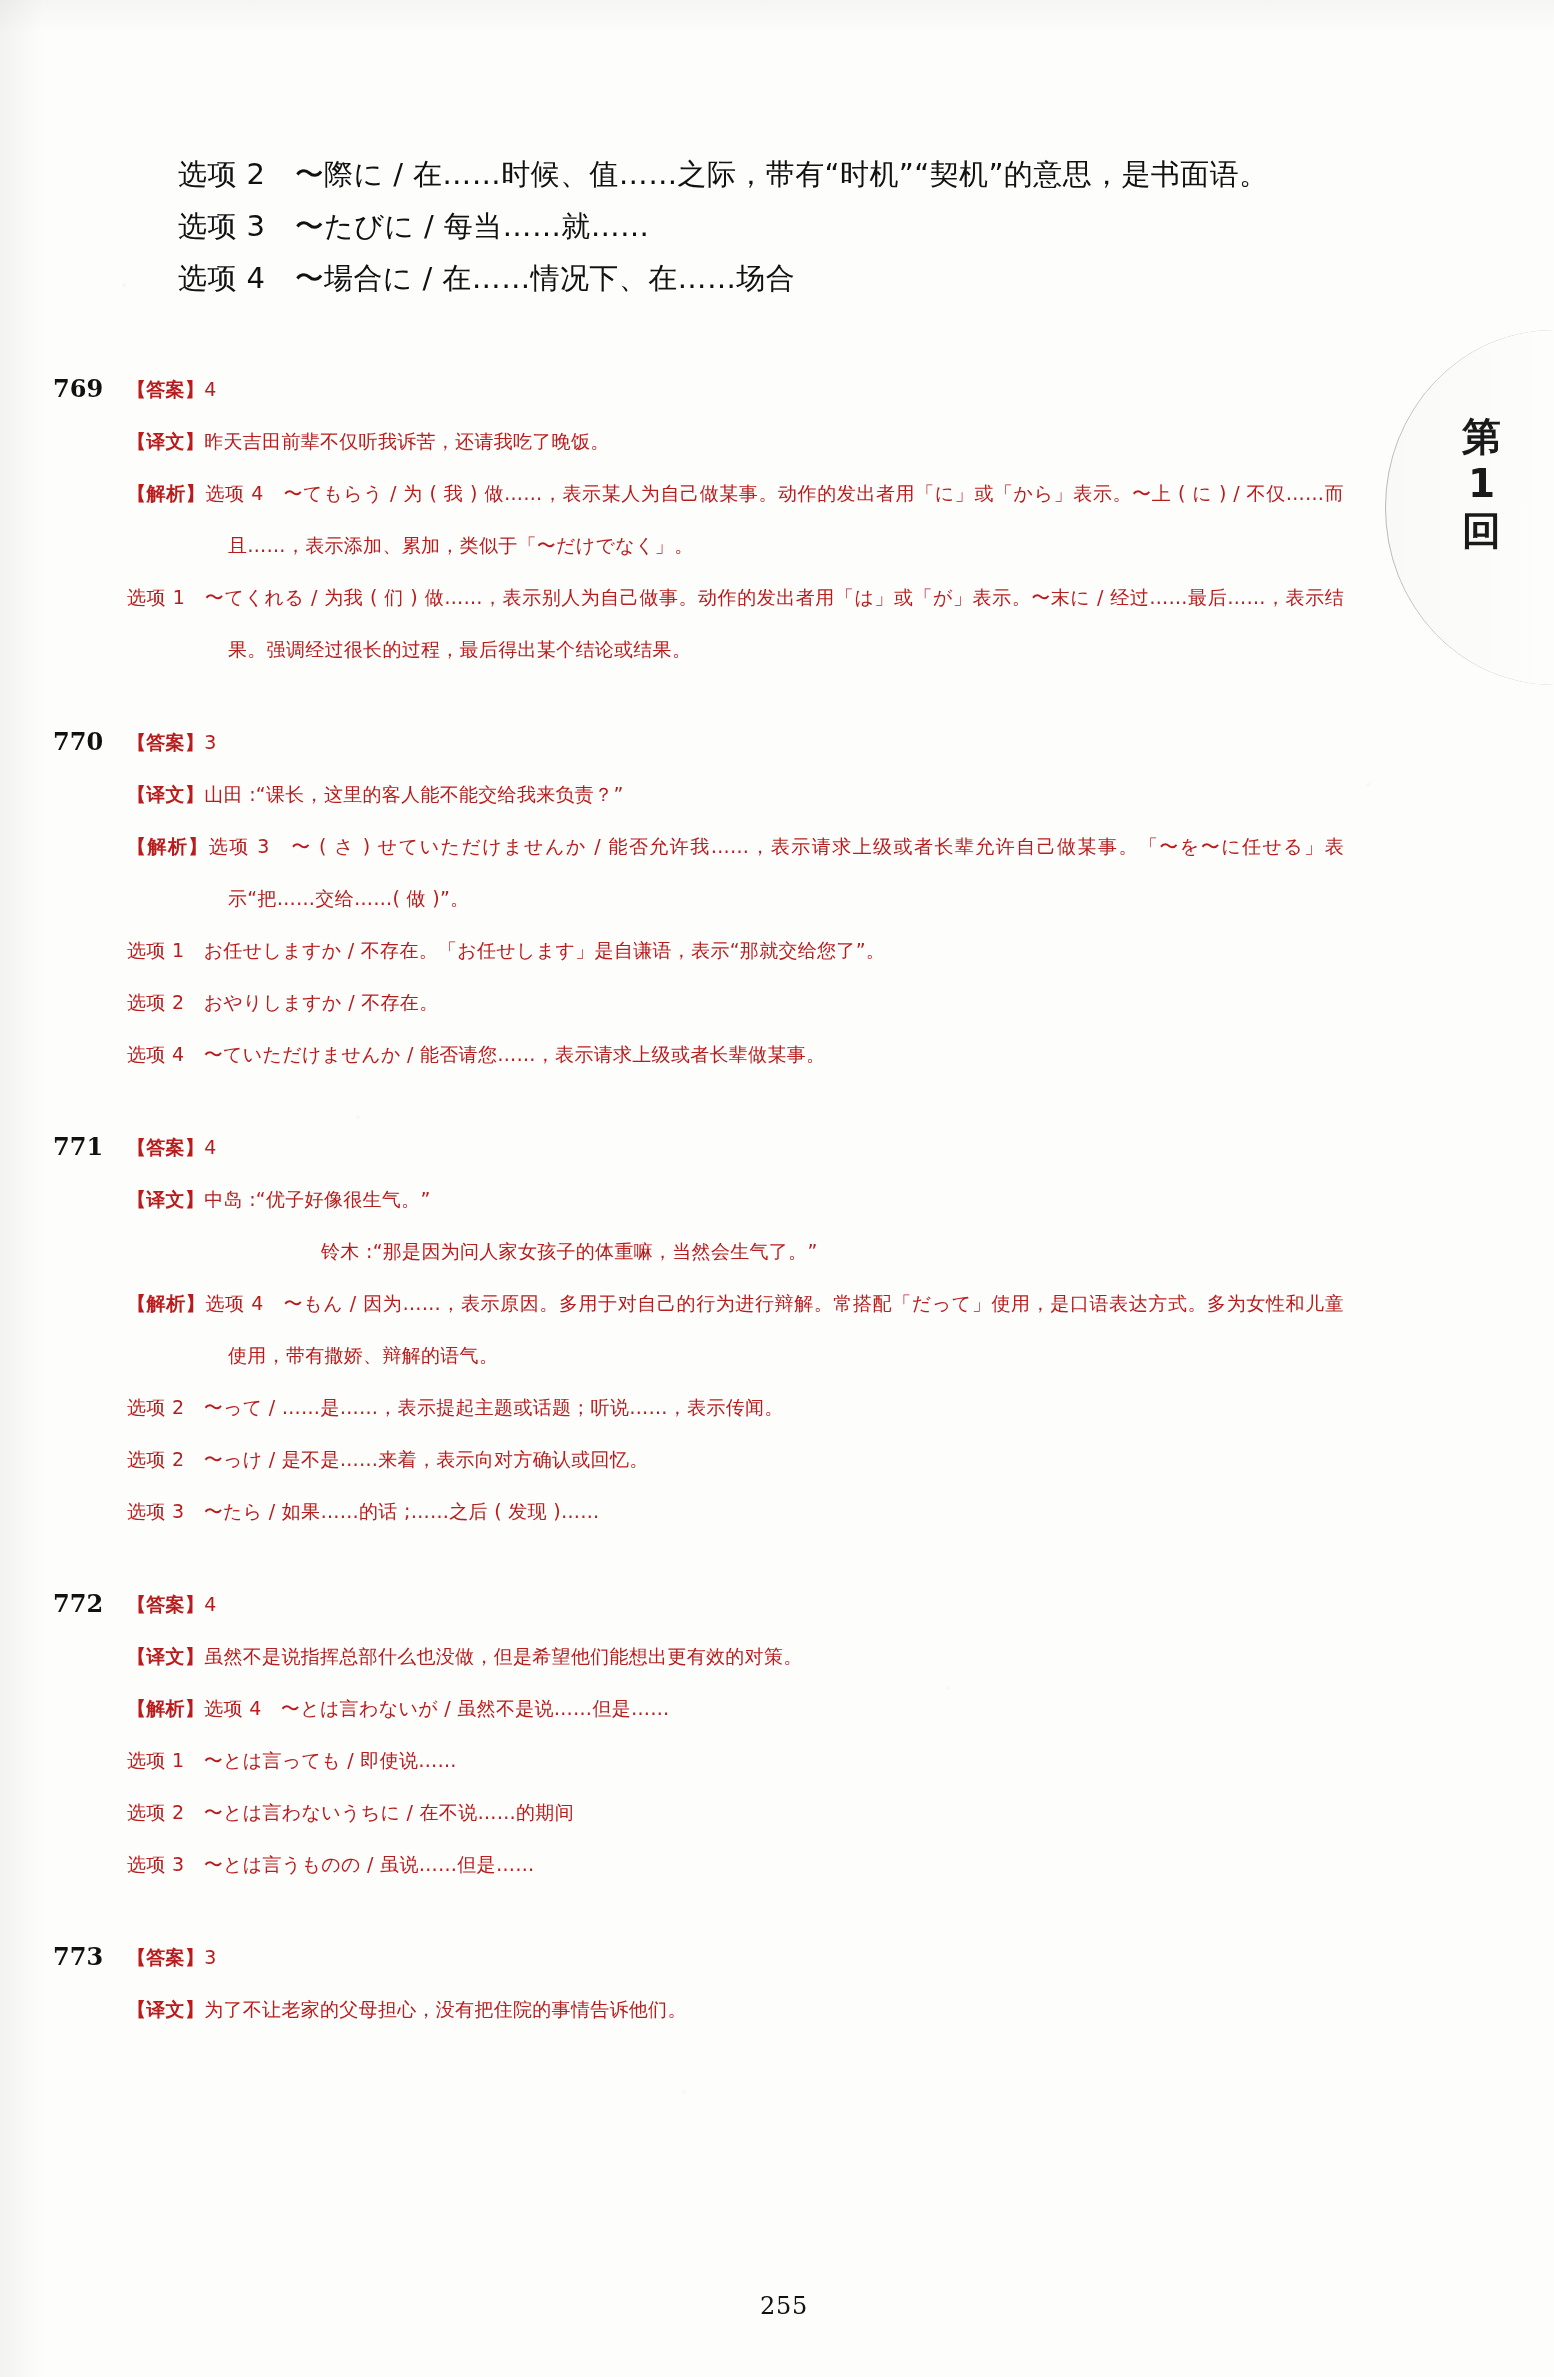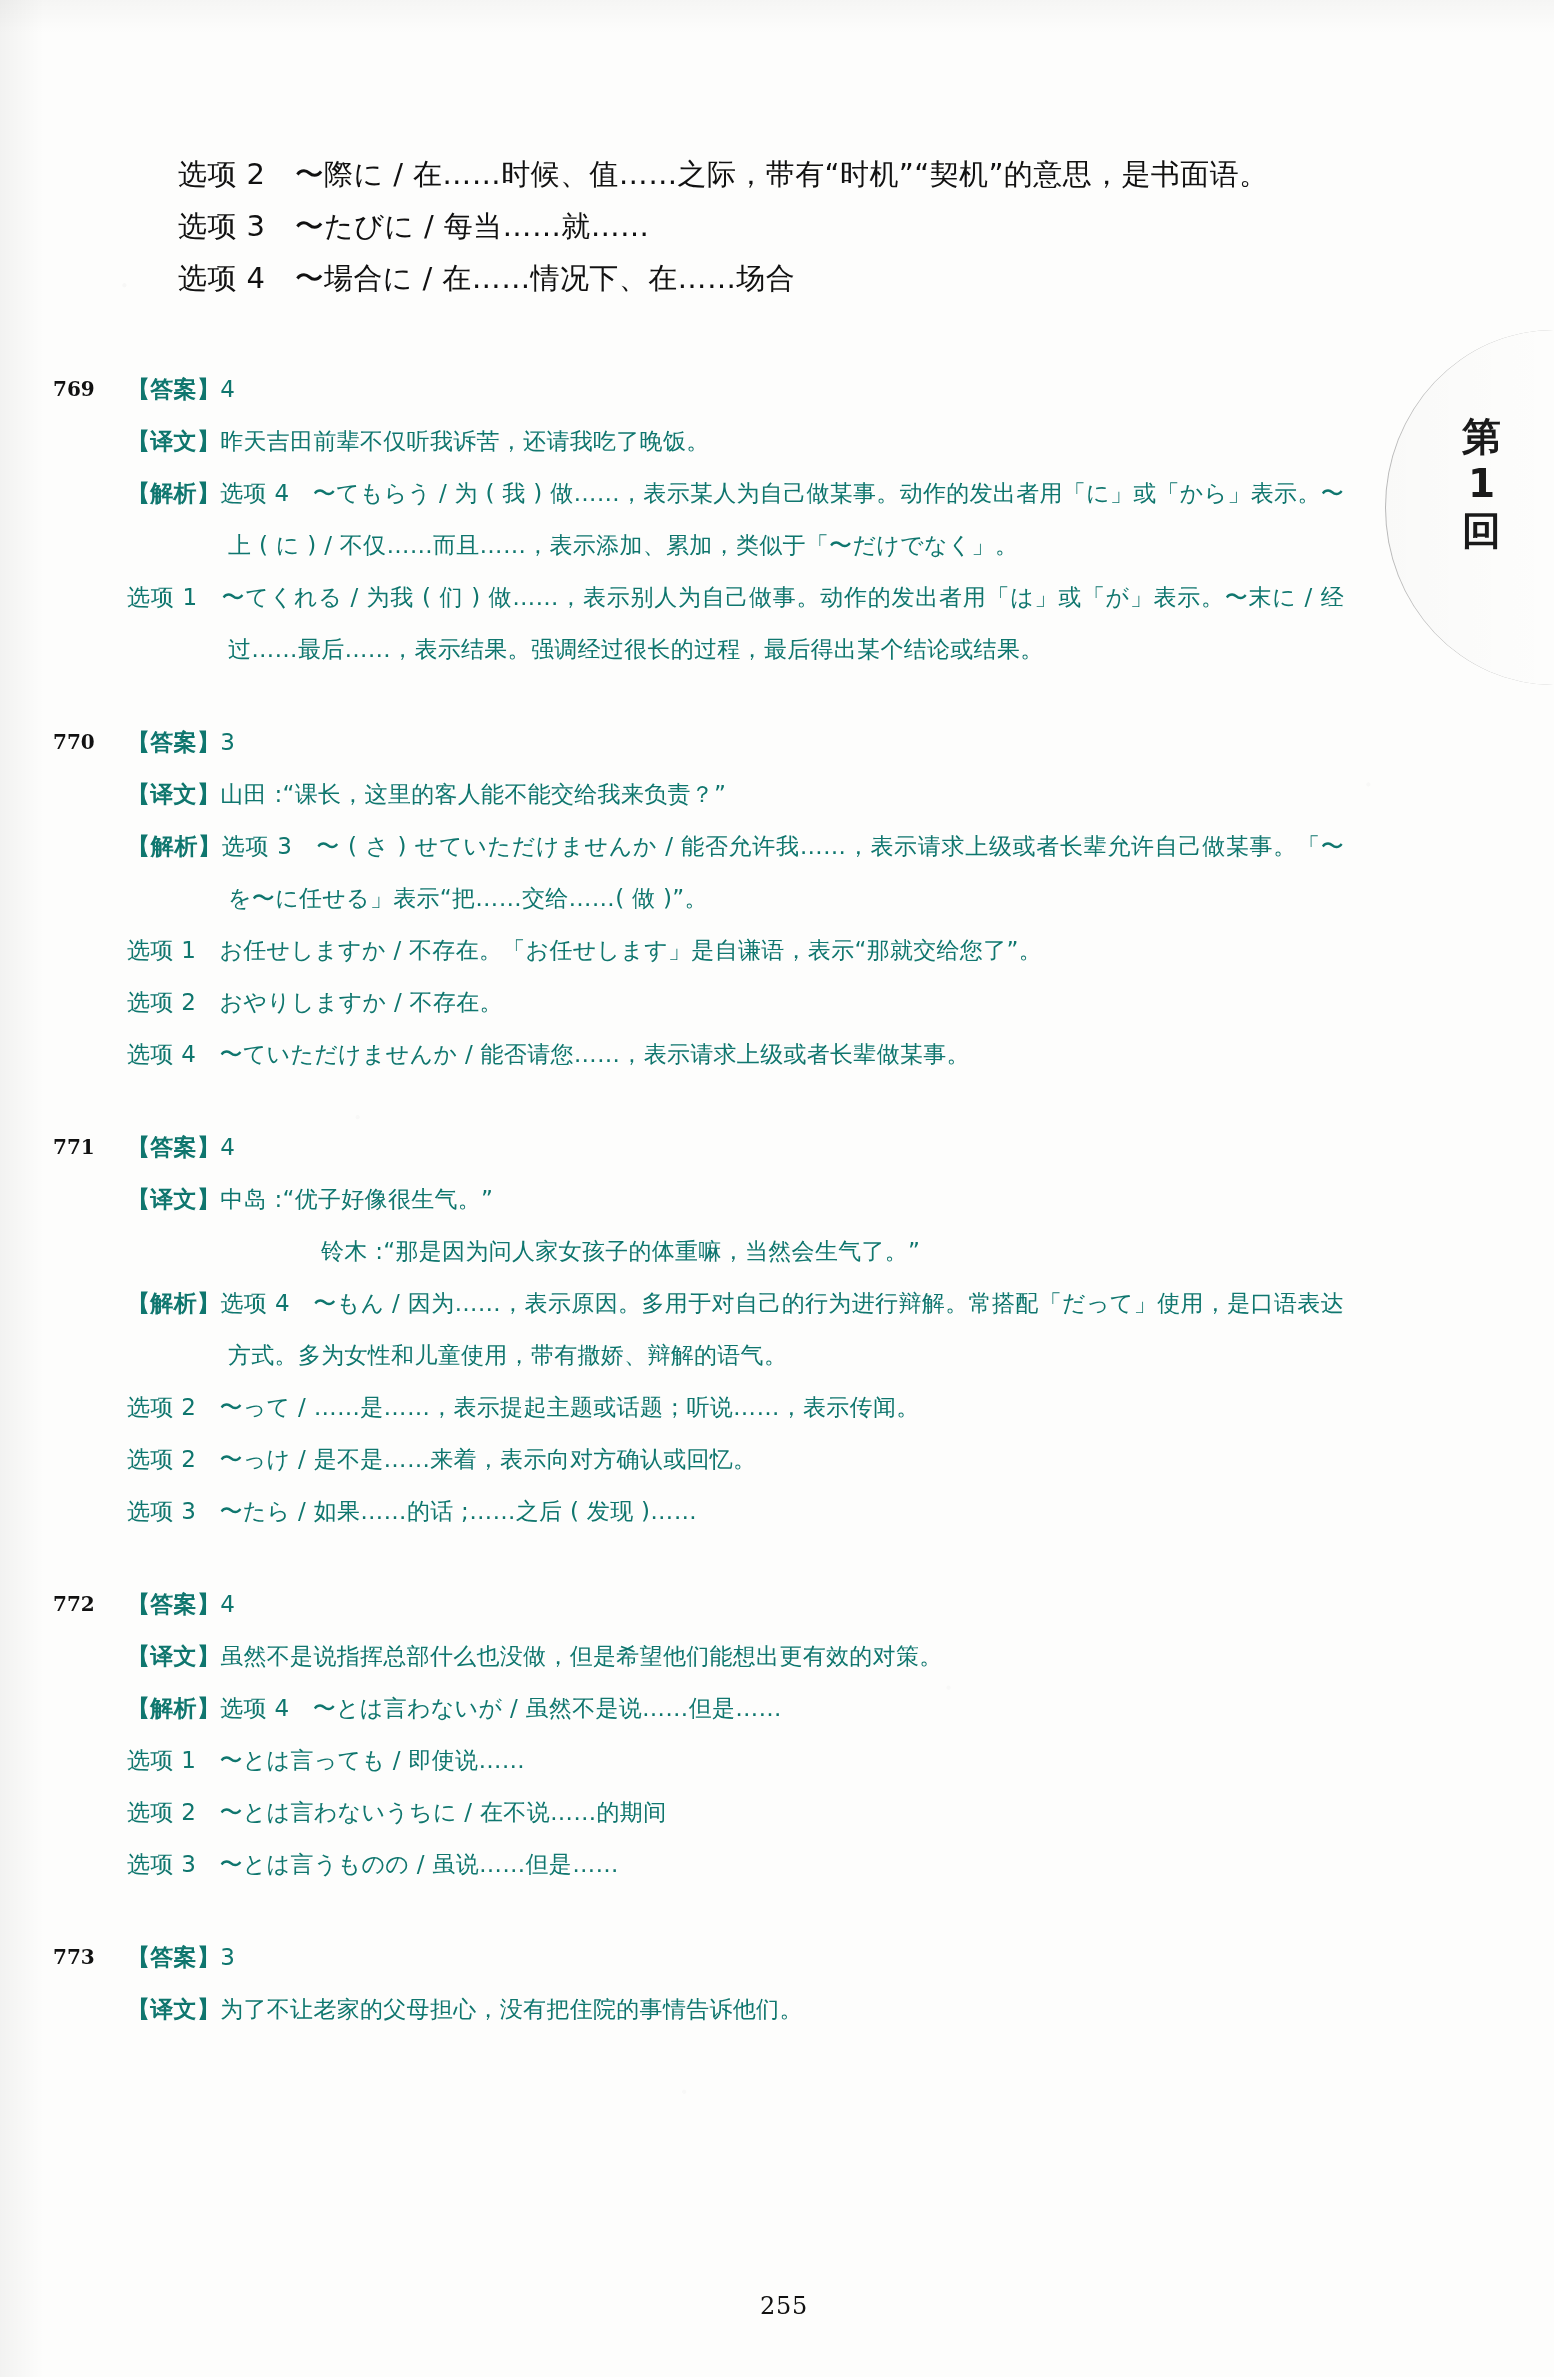--- a/index.html
+++ b/index.html
@@ -43,36 +43,36 @@
     font-size: 29px;
     line-height: 52px;
     letter-spacing: 0.4px;
     white-space: pre-wrap;
     color: #111;
   }
   .opt-line {
     padding-left: 51px;
   }
   .para {
-    font-size: 23px;
+    font-size: 19px;
     line-height: 52px;
     letter-spacing: 0.3px;
     text-align: justify;
     text-justify: inter-ideograph;
-    color: #0f766e;
+    color: #b91c1c;
   }
   .entry {
     position: relative;
     margin-bottom: 37px;
   }
   .entry-num {
     position: absolute;
     left: -74px;
     top: 0;
-    font-size: 20px;
+    font-size: 24px;
     line-height: 52px;
     font-weight: bold;
     color: #111;
     font-family: "DejaVu Serif", "Liberation Serif", serif;
   }
   .hang {
     padding-left: 101px;
     text-indent: -101px;
   }
   .tag {

